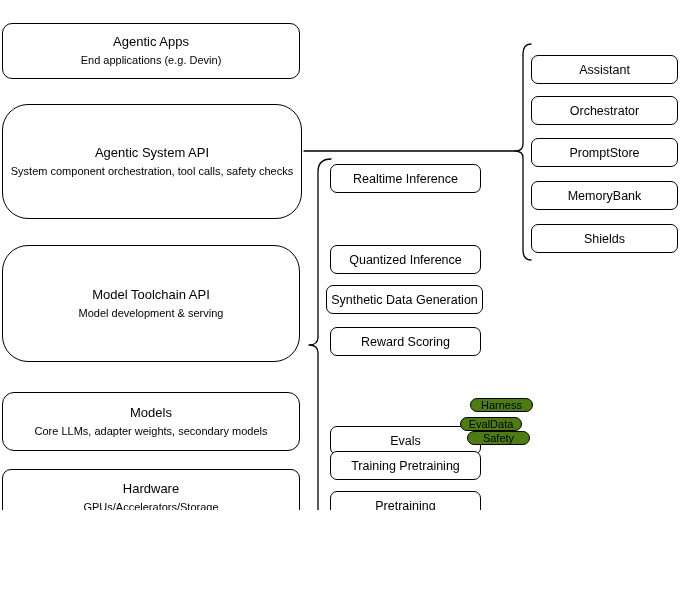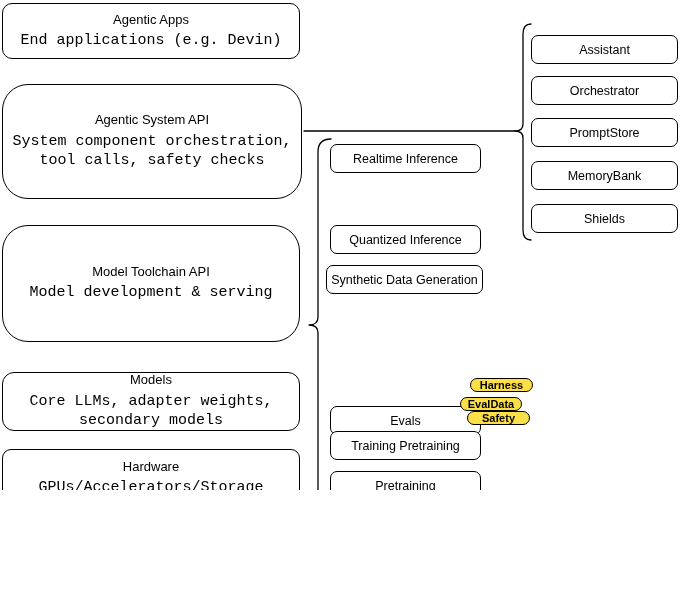--- a/index.html
+++ b/index.html
@@ -8,20 +8,21 @@
     background: #ffffff;
     font-family: "Liberation Sans", sans-serif;
     color: #000000;
   }
   .canvas {
     position: relative;
     width: 682px;
     height: 490px;
     background: #ffffff;
     overflow: hidden;
+    margin-top: 20px;
   }
   .overlay {
     position: absolute;
     left: 0;
     top: 0;
     width: 682px;
     height: 591px;
     pointer-events: none;
   }
   .overlay path {
@@ -40,49 +41,47 @@
     flex-direction: column;
     align-items: center;
     justify-content: center;
     text-align: center;
   }
   .node .title {
     font-size: 13px;
     line-height: 1.25;
   }
   .node .subtitle {
-    font-size: 15px;
+    font-size: 11px;
     line-height: 1.3;
     margin-top: 3px;
-    font-family: Liberation Mono, monospace;
   }
   .midbox, .rightbox {
     position: absolute;
     box-sizing: border-box;
     border: 1px solid #000000;
     border-radius: 7px;
     background: #ffffff;
     display: flex;
     align-items: center;
     justify-content: center;
     text-align: left;
     font-size: 12.5px;
   }
   .tag {
     position: absolute;
     box-sizing: border-box;
     border: 1px solid #000000;
     border-radius: 8px;
-    background: #fde047;
+    background: #4d7c0f;
     display: flex;
     align-items: center;
     justify-content: center;
     font-size: 11px;
     z-index: 5;
-    font-weight: bold;
   }
 </style>
 </head>
 <body>
 
 <div class="canvas">
 
   <svg class="overlay" width="682" height="591" viewBox="0 0 682 591">
     <path d="M 331 139 Q 318 139 318 152 L 318 317 Q 318 325 309 325 Q 318 325 318 333 L 318 502 Q 318 515 331 515"></path>
     <path d="M 531 24 Q 523 24 523 34 L 523 124 Q 523 131 515 131 Q 523 131 523 138 L 523 230 Q 523 240 531 240"></path>
@@ -114,20 +113,21 @@
     <div class="subtitle">GPUs/Accelerators/Storage</div>
   </div>
 
   <div class="node" style="left:2px;top:531px;width:298px;height:57px;border-radius:12px">
     <div class="title">System Data</div>
   </div>
 
   <div class="midbox" style="left:330px;top:144px;width:151px;height:29px">Realtime Inference</div>
   <div class="midbox" style="left:330px;top:225px;width:151px;height:29px">Quantized Inference</div>
   <div class="midbox" style="left:326px;top:265px;width:157px;height:29px">Synthetic Data Generation</div>
+  <div class="midbox" style="left:330px;top:307px;width:151px;height:29px">Reward Scoring</div>
   <div class="midbox" style="left:330px;top:406px;width:151px;height:29px">Evals</div>
   <div class="midbox" style="left:330px;top:431px;width:151px;height:29px">Training Pretraining</div>
   <div class="midbox" style="left:330px;top:471px;width:151px;height:29px">Pretraining</div>
 
   <div class="tag" style="left:470px;top:378px;width:63px;height:14px">Harness</div>
   <div class="tag" style="left:460px;top:397px;width:62px;height:14px">EvalData</div>
   <div class="tag" style="left:467px;top:411px;width:63px;height:14px">Safety</div>
 
   <div class="rightbox" style="left:531px;top:35px;width:147px;height:29px">Assistant</div>
   <div class="rightbox" style="left:531px;top:76px;width:147px;height:29px">Orchestrator</div>

